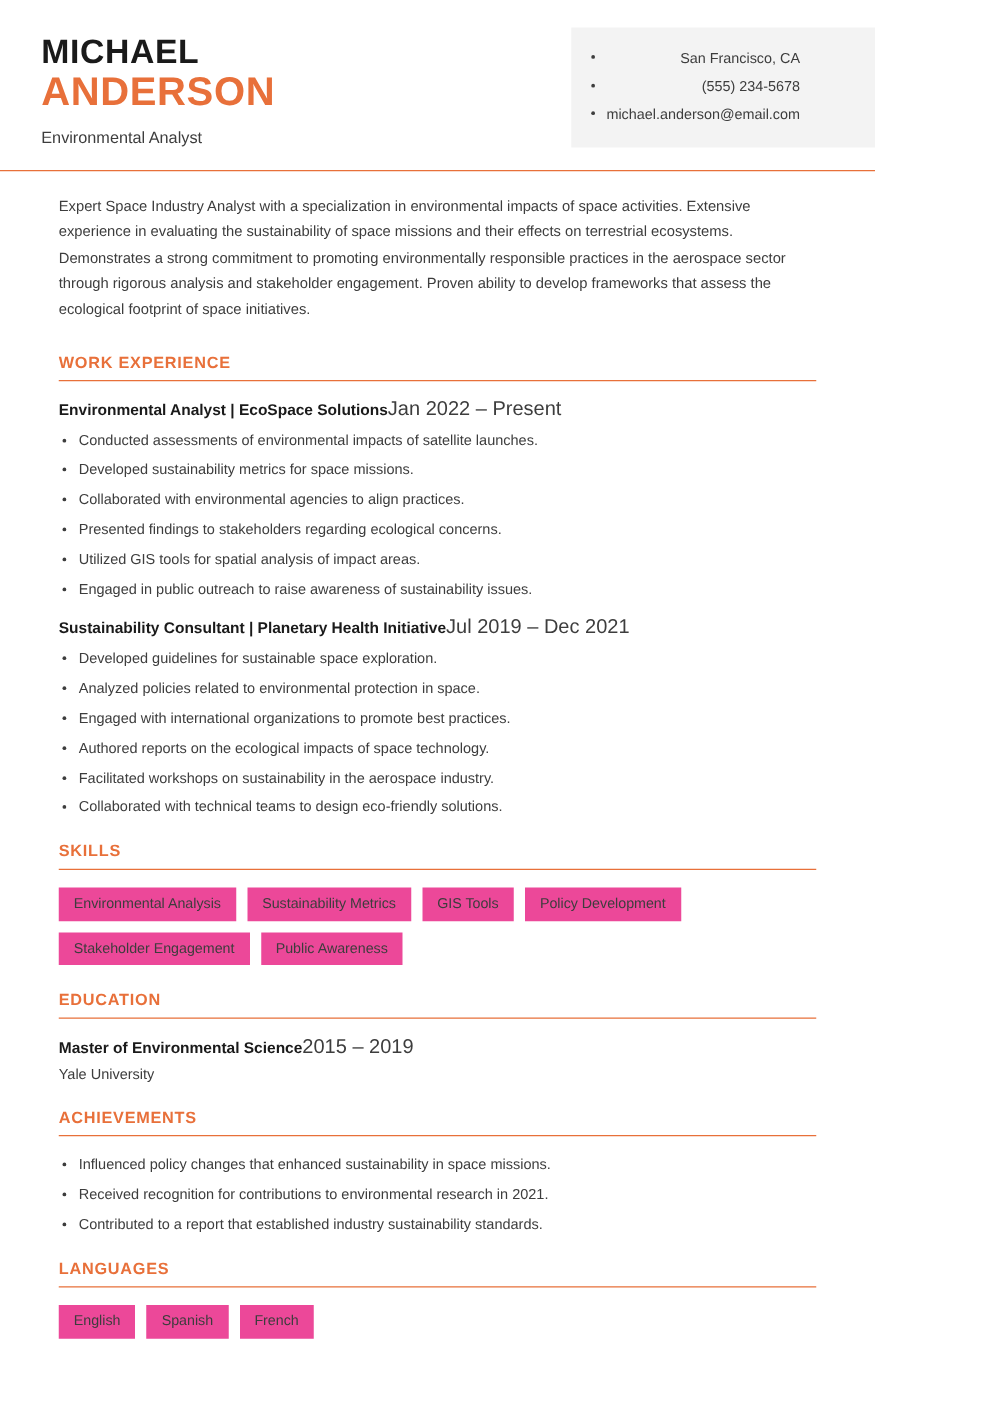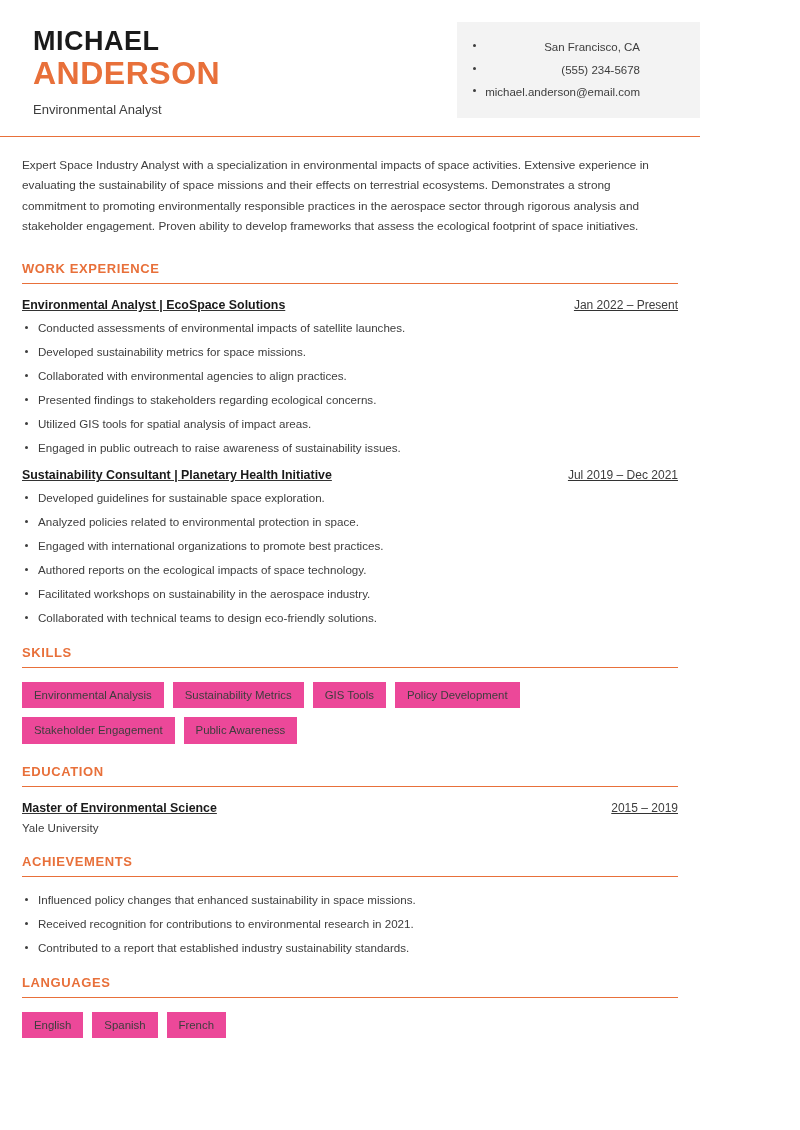--- a/index.html
+++ b/index.html
@@ -80,21 +80,21 @@
     background: #3d3d3d;
   }
 
   .header-rule {
     border-top: 1.5px solid #e8703a;
     margin: 18px 0 0 0;
   }
 
   
   .content {
-    padding: 0 22px;
+    padding: 0 47px;
     box-sizing: border-box;
   }
   .summary {
     font-size: 11.8px;
     line-height: 1.74;
     color: #3d3d3d;
     padding-top: 18px;
     padding-bottom: 4px;
   }
 
@@ -110,31 +110,30 @@
   .section-rule {
     border-top: 1px solid #e8703a;
     margin-top: 7px;
   }
 
   .entry {
     margin-top: 14px;
   }
   .entry-head {
     display: flex;
-    justify-content: space-between;
+    justify-content: flex-start;
     align-items: baseline;
-    text-decoration: underline;
   }
   .entry-title {
     font-size: 12.4px;
     font-weight: bold;
     color: #1a1a1a;
   }
   .entry-date {
-    font-size: 12px;
+    font-size: 16px;
     color: #3d3d3d;
     white-space: nowrap;
   }
   .bullets {
     margin: 9px 0 0 0;
     padding: 0;
     list-style: none;
   }
   .bullets li {
     font-size: 11.6px;

